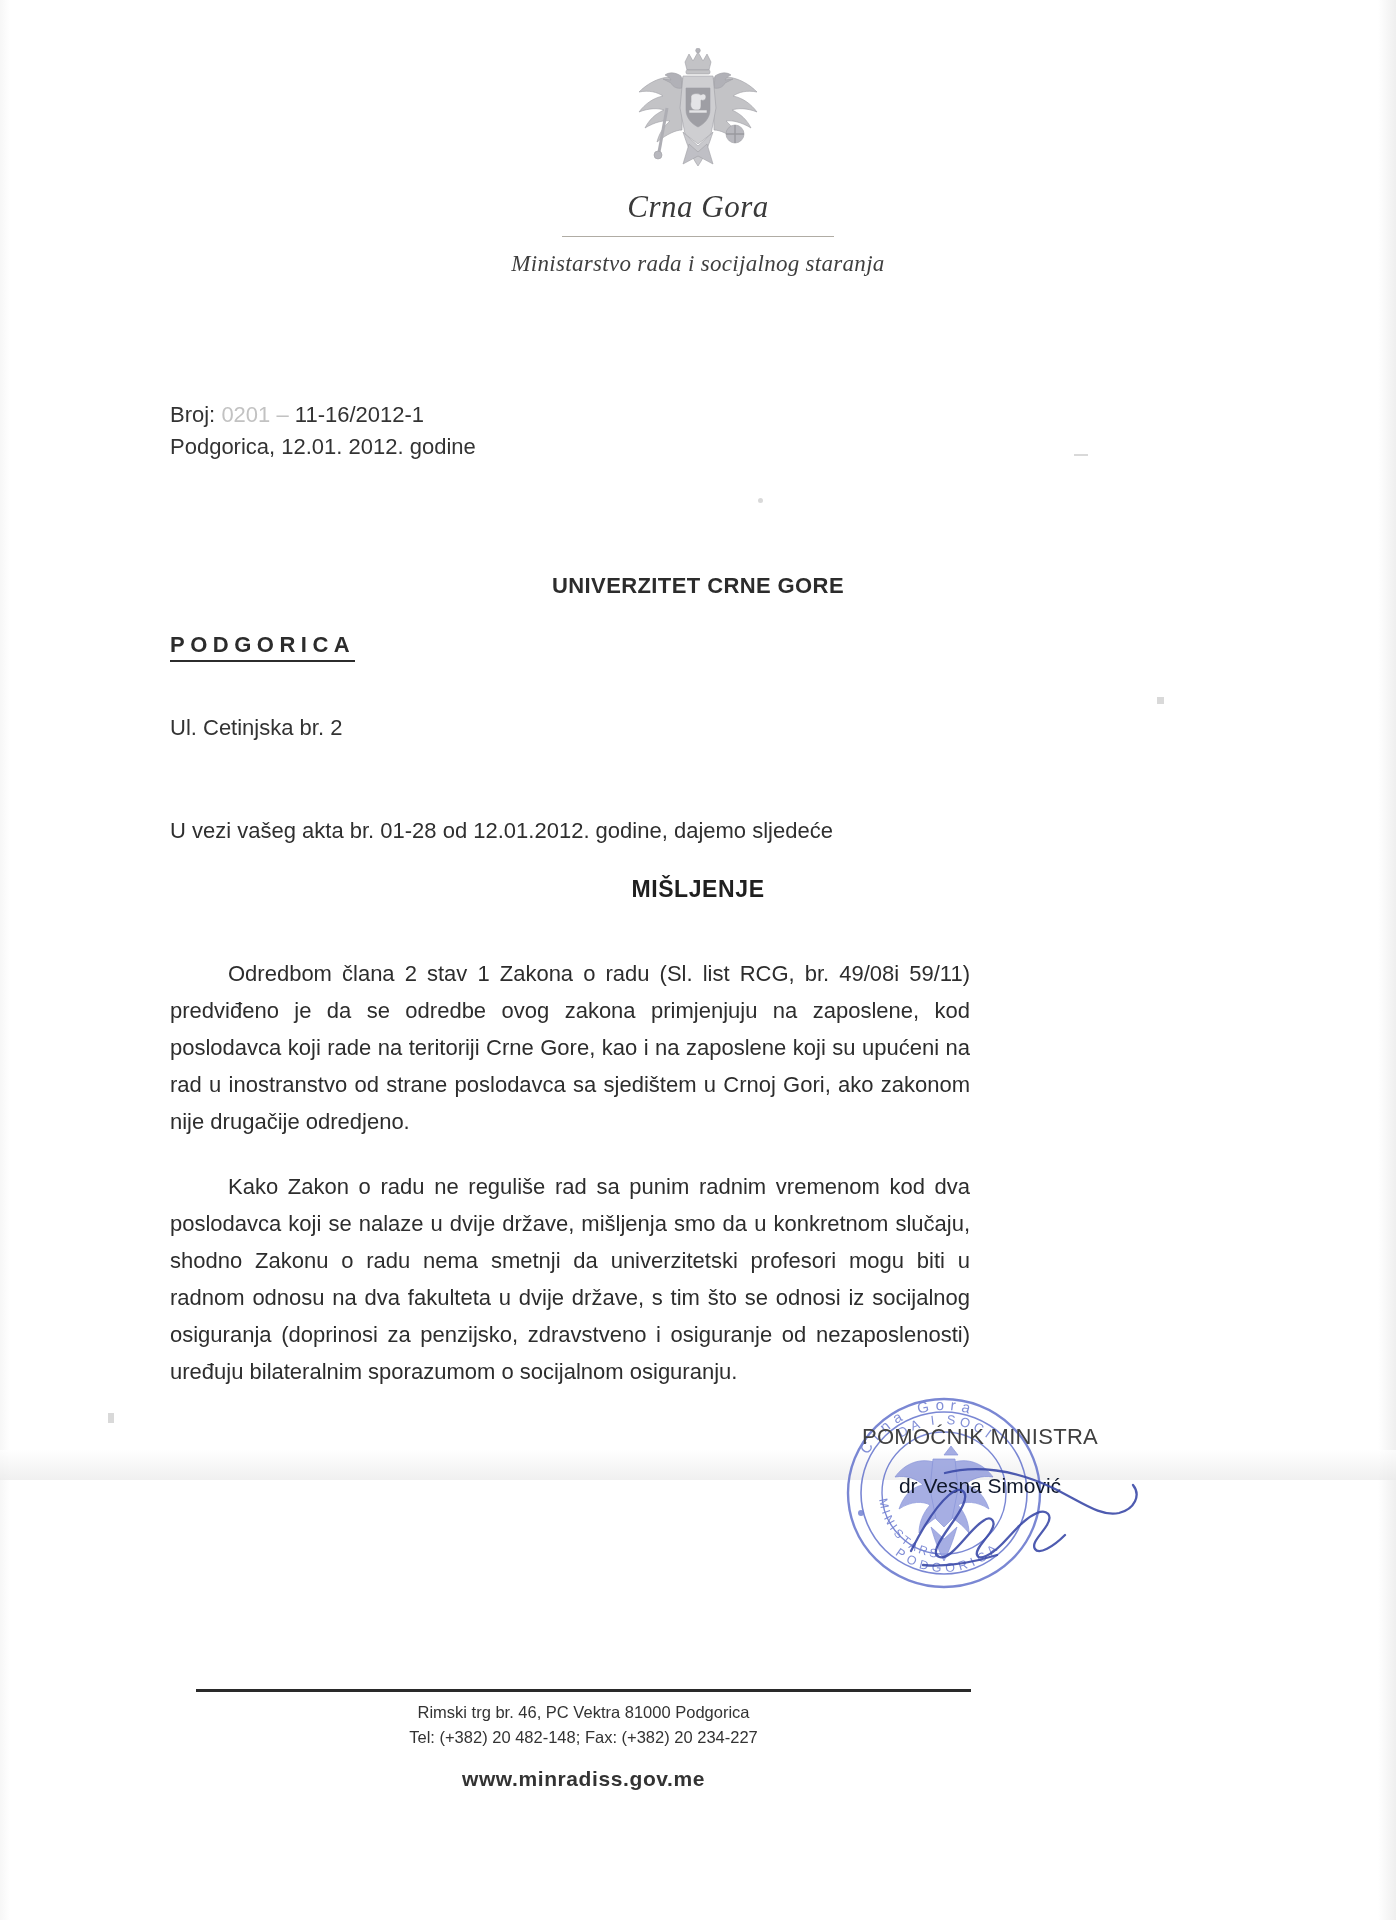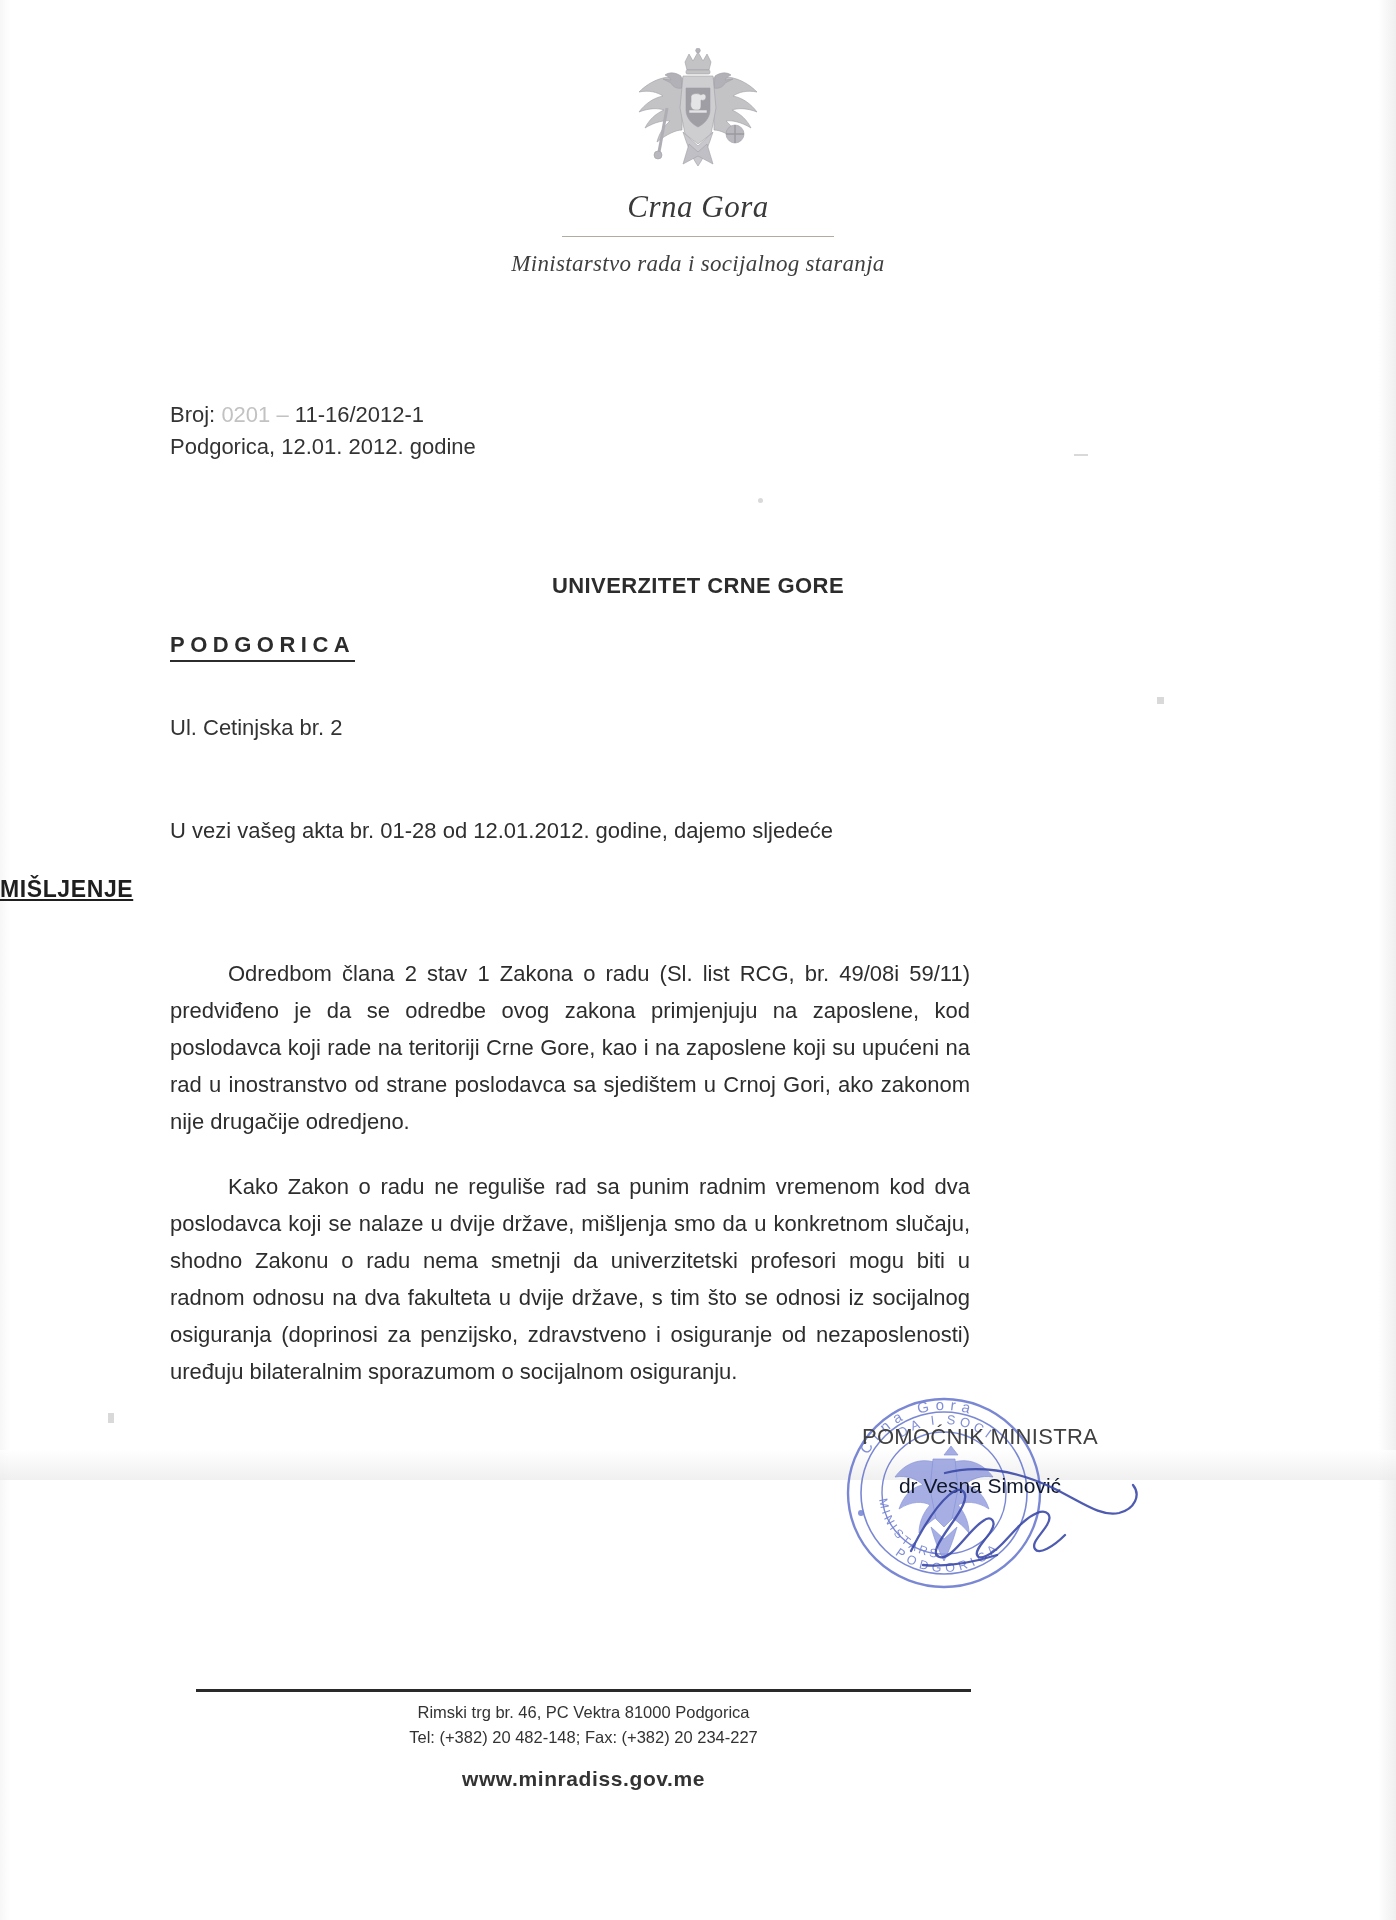--- a/index.html
+++ b/index.html
@@ -135,25 +135,25 @@
     position: absolute;
     left: 170px;
     top: 818px;
     font-size: 22px;
     color: #2f2f2f;
   }
   .doc-heading {
     position: absolute;
     left: 0; top: 876px;
     width: 1396px;
+    text-align: center;
     font-size: 23px;
     font-weight: bold;
     letter-spacing: .6px;
     color: #1f1f1f;
-    text-decoration: underline;
   }
 
   
   .body-wrap {
     position: absolute;
     left: 170px;
     top: 955px;
     width: 800px;
   }
   .para {

